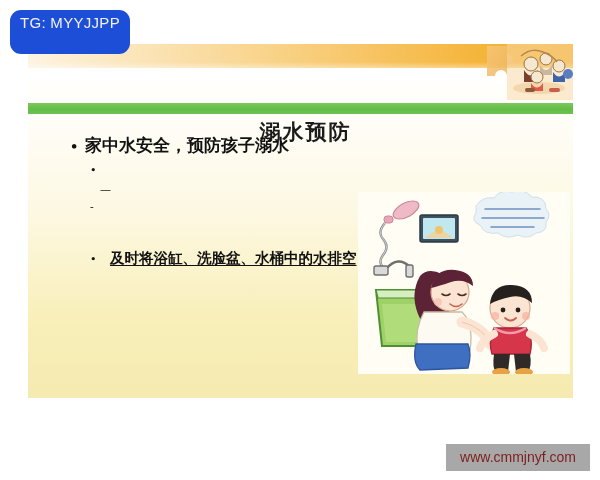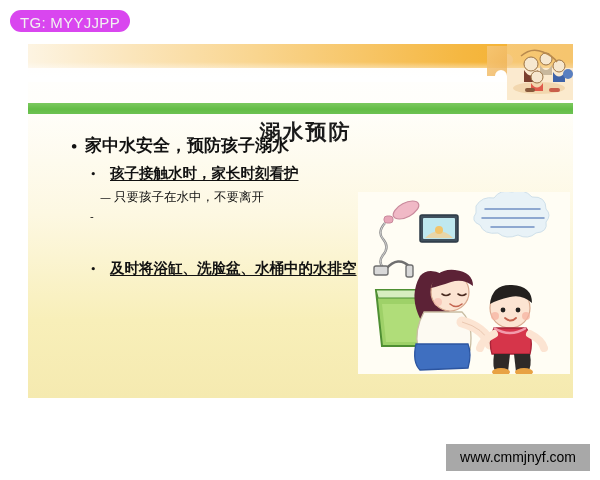--- a/index.html
+++ b/index.html
@@ -168,35 +168,35 @@
     top: 148px;
     width: 212px;
     height: 182px;
   }
 
   
   .tg-badge {
     position: absolute;
     left: 10px;
     top: 10px;
-    padding: 4px 10px 1px 10px;
-    background: #d946ef;
+    padding: 4px 10px 23px 10px;
+    background: #1d4ed8;
     color: #f2f2f2;
     font-size: 15px;
     letter-spacing: 0.3px;
     font-family: "Liberation Sans", sans-serif;
     border-radius: 11px;
   }
   .wm-badge {
     position: absolute;
     right: 10px;
     bottom: 9px;
     padding: 5px 14px 6px 14px;
     background: #a8a8a8;
-    color: #000000;
+    color: #7f1d1d;
     font-size: 14px;
     font-family: "Liberation Sans", sans-serif;
   }
 </style>
 </head>
 <body>
 
 <div class="slide">
 
   <div class="header-band"></div>
@@ -235,26 +235,24 @@
 
   <div class="bullets">
 
     <div class="b-row lvl1">
       <span class="marker">•</span>
       <span class="btext">家中水安全，预防孩子溺水</span>
     </div>
 
     <div class="b-row lvl2">
       <span class="marker">•</span>
-      <span class="btext">孩子接触水时，家长时刻看护</span>
     </div>
 
     <div class="b-row lvl3">
       <span class="marker">—</span>
-      <span class="btext">只要孩子在水中，不要离开</span>
     </div>
 
     <div class="b-row lvl3b">
       <span class="marker">-</span>
     </div>
 
     <div class="b-row lvl2w">
       <span class="marker">•</span>
       <span class="btext">及时将浴缸、洗脸盆、水桶中的水排空</span>
     </div>

